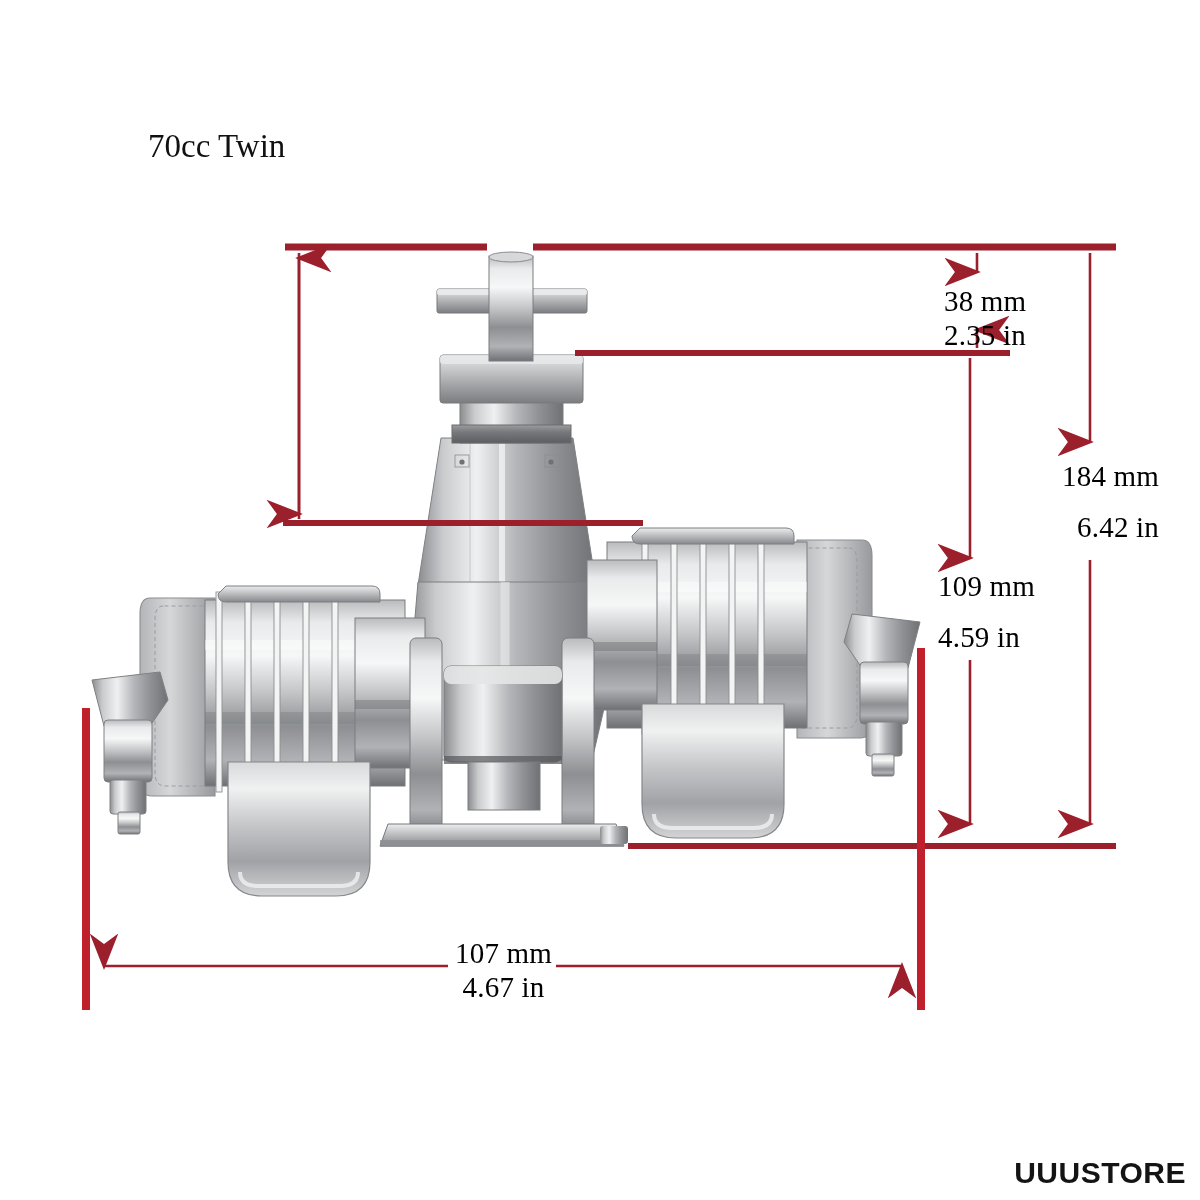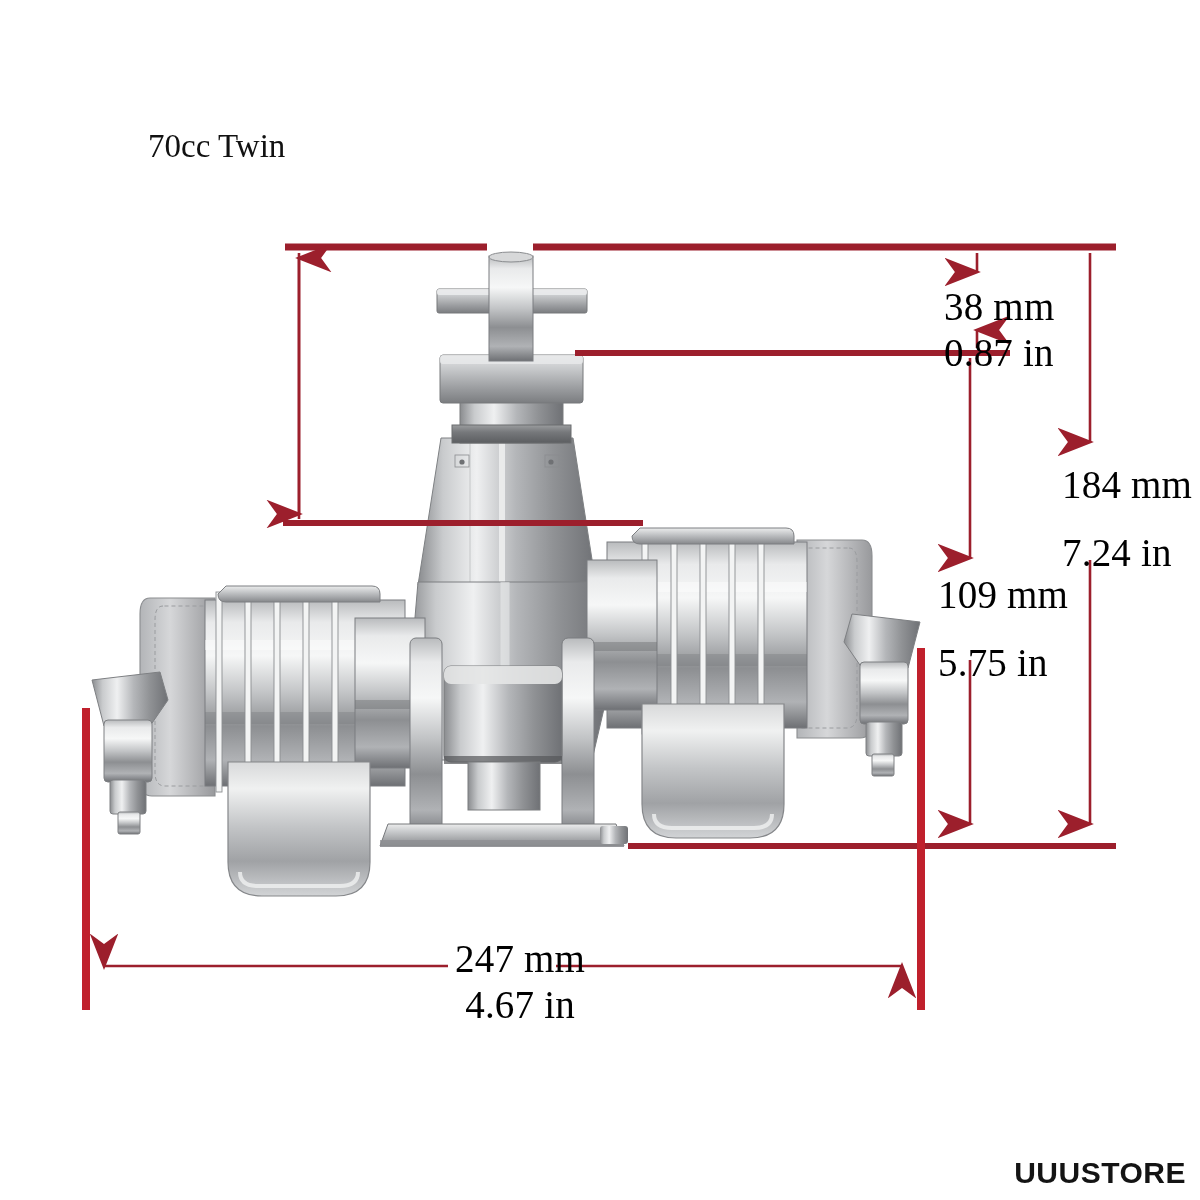--- a/index.html
+++ b/index.html
@@ -1,20 +1,20 @@
 <!DOCTYPE html>
 <html><head>
 <meta charset="utf-8">
 <style>
   html,body{margin:0;padding:0;background:#ffffff;}
   body{width:1200px;height:1200px;position:relative;overflow:hidden;
        font-family:"Liberation Serif","DejaVu Serif",serif;}
   #stage{position:absolute;left:0;top:0;width:1200px;height:1200px;background:#fff;}
   .dimlabel{position:absolute;color:#000;font-family:"Liberation Serif","DejaVu Serif",serif;
-            font-size:39px;line-height:1.18;white-space:nowrap;letter-spacing:0.2px;}
+            font-size:29px;line-height:1.18;white-space:nowrap;letter-spacing:0.2px;}
   .dimlabel.wide{line-height:1.75;}
   #title{position:absolute;left:148px;top:128px;font-size:33px;color:#111;
          font-family:"Liberation Serif","DejaVu Serif",serif;white-space:nowrap;}
   #watermark{position:absolute;right:14px;bottom:10px;font-size:30px;font-weight:bold;
              color:#141414;font-family:"Liberation Sans","DejaVu Sans",sans-serif;
              letter-spacing:0.5px;}
   svg{display:block;}
   #dimlayer{position:absolute;left:0;top:0;width:1200px;height:1200px;}
   #enginelayer{position:absolute;left:0;top:0;width:1200px;height:1200px;}
 </style>
@@ -241,33 +241,33 @@
 
     <line x1="448" y1="966" x2="104" y2="966" stroke="#9c1f2c" stroke-width="2.6" marker-end="url(#arrLeft)"></line>
     <line x1="556" y1="966" x2="902" y2="966" stroke="#9c1f2c" stroke-width="2.6" marker-end="url(#arrRight)"></line>
   </svg>
 
   <div id="title">70cc Twin</div>
 
 
   <div class="dimlabel" style="left:944px;top:284px;">
     <div>38 mm</div>
-    <div>0.87 in</div>
-  </div>
-
-  <div class="dimlabel wide" style="left:1062px;top:451px;">
+    <div>2.35 in</div>
+  </div>
+
+  <div class="dimlabel wide" style="left:1062px;top:451px;text-align:right;">
     <div>184 mm</div>
-    <div>7.24 in</div>
+    <div>6.42 in</div>
   </div>
 
   <div class="dimlabel wide" style="left:938px;top:561px;">
     <div>109 mm</div>
-    <div>5.75 in</div>
+    <div>4.59 in</div>
   </div>
 
   <div class="dimlabel" style="left:455px;top:936px;text-align:center;">
-    <div>247 mm</div>
+    <div>107 mm</div>
     <div>4.67 in</div>
   </div>
 
   <div id="watermark">UUUSTORE</div>
 
 </div>
 
 </body></html>

